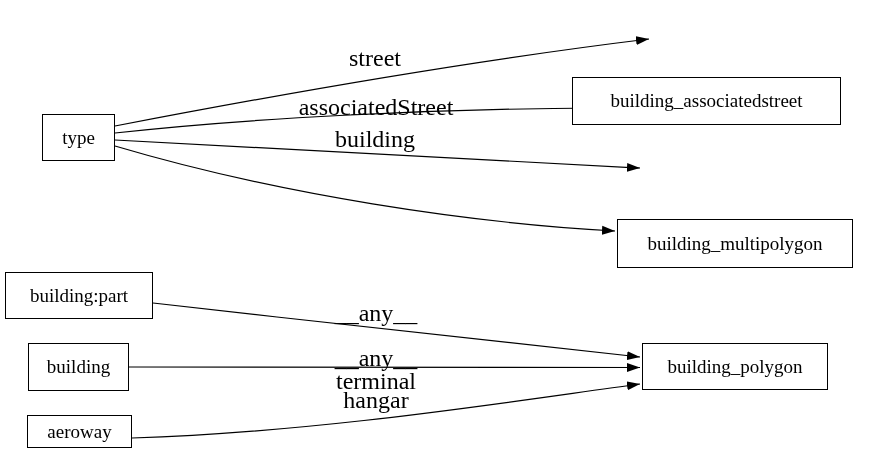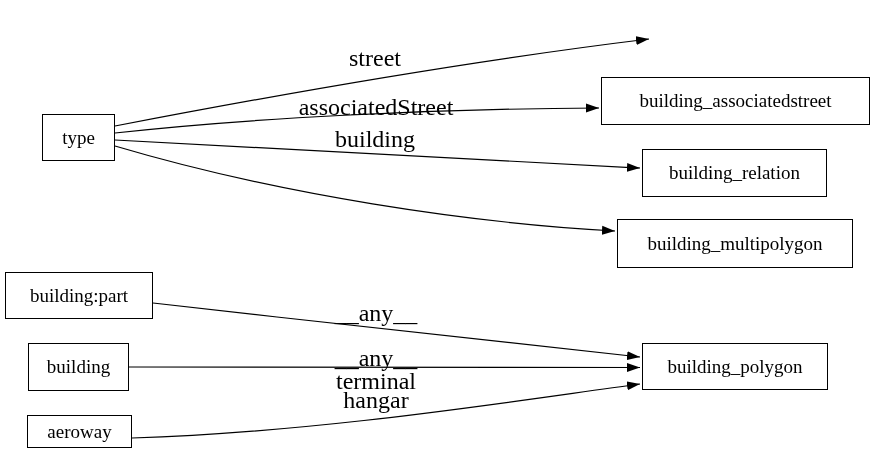--- a/index.html
+++ b/index.html
@@ -65,23 +65,22 @@
       <path d="M115,146 C 280,195 470,223 615,231" marker-end="url(#arrow)"></path>
       <path d="M153,303 C 320,322 500,342 640,357" marker-end="url(#arrow)"></path>
       <path d="M129,367 L 640,367.5" marker-end="url(#arrow)"></path>
       <path d="M132,438 C 320,432 500,403 640,384" marker-end="url(#arrow)"></path>
     </g>
   </svg>
 
   <div class="node" style="left:42px; top:114px; width:73px; height:47px;">type</div>
 
 
-  <div class="node" style="left:601px; top:77px; width:269px; height:48px;font-family:Liberation Serif, serif;">building_associatedstreet</div>
+  <div class="node" style="left:572px; top:77px; width:269px; height:48px;font-family:Liberation Serif, serif;">building_associatedstreet</div>
 
-  <div class="node" style="left:642px; top:149px; width:185px; height:48px;">building_relation</div>
 
   <div class="node" style="left:617px; top:219px; width:236px; height:49px;">building_multipolygon</div>
 
   <div class="node" style="left:5px; top:272px; width:148px; height:47px;">building:part</div>
 
   <div class="node" style="left:28px; top:343px; width:101px; height:48px;">building</div>
 
   <div class="node" style="left:27px; top:415px; width:105px; height:33px;">aeroway</div>
 
   <div class="node" style="left:642px; top:343px; width:186px; height:47px;">building_polygon</div>

